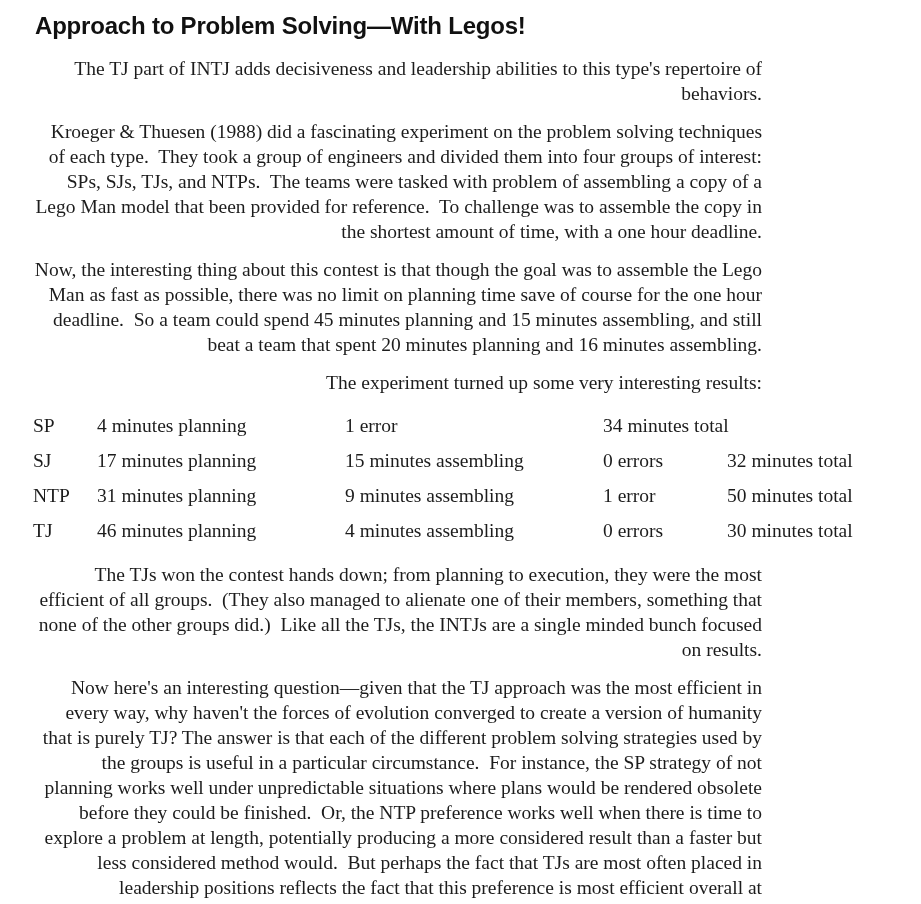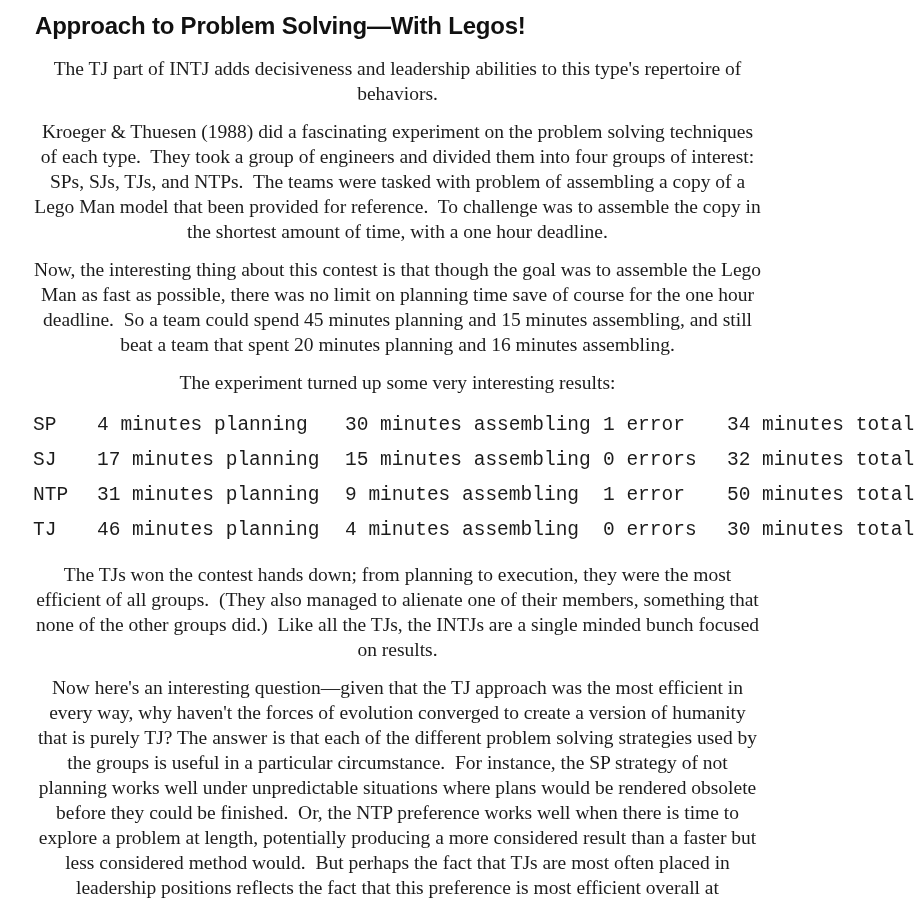--- a/index.html
+++ b/index.html
@@ -24,33 +24,33 @@
     font-size: 24px;
     line-height: 28px;
     font-weight: 700;
     letter-spacing: -0.2px;
     color: #111111;
     margin: 2px 0 16px 2px;
   }
   p.doc-para {
     margin: 0 0 13px 0;
     white-space: pre-wrap;
-    text-align: center;
+    text-align: right;
   }
   .italic { }
   .results-table {
     margin: 8px 0 14px 0;
   }
   .t-row {
     display: grid;
     grid-template-columns: 64px 248px 258px 124px auto;
     line-height: 35px;
     align-items: baseline;
   }
-  .t-cell { white-space: nowrap; font-family: Liberation Mono, monospace; }
+  .t-cell { white-space: nowrap; }
   sup.footnote {
     font-size: 12px;
     line-height: 0;
     vertical-align: super;
   }
 </style>
 </head>
 <body>
 
 <main class="page">
@@ -62,21 +62,20 @@
   <p class="doc-para">Kroeger &amp; Thuesen (1988) did a fascinating experiment on the problem solving techniques of each type.  They took a group of engineers and divided them into four groups of interest: SPs, SJs, TJs, and NTPs.  The teams were tasked with problem of assembling a copy of a Lego Man model that been provided for reference.  To challenge was to assemble the copy in the shortest amount of time, with a one hour deadline.</p>
 
   <p class="doc-para"><span>Now, the interesting thing about this contest is that though the goal was to assemble the Lego Man as fast as possible, there was no limit on </span><span class="italic">planning time</span><span> save of course for the one hour deadline.  So a team could spend 45 minutes planning and 15 minutes assembling, and still beat a team that spent 20 minutes planning and 16 minutes assembling.</span></p>
 
   <p class="doc-para">The experiment turned up some very interesting results:</p>
 
   <div class="results-table">
     <div class="t-row">
       <span class="t-cell">SP</span>
       <span class="t-cell">4 minutes planning</span>
-      <span class="t-cell">30 minutes assembling</span>
       <span class="t-cell">1 error</span>
       <span class="t-cell">34 minutes total</span>
     </div>
     <div class="t-row">
       <span class="t-cell">SJ</span>
       <span class="t-cell">17 minutes planning</span>
       <span class="t-cell">15 minutes assembling</span>
       <span class="t-cell">0 errors</span>
       <span class="t-cell">32 minutes total</span>
     </div>

